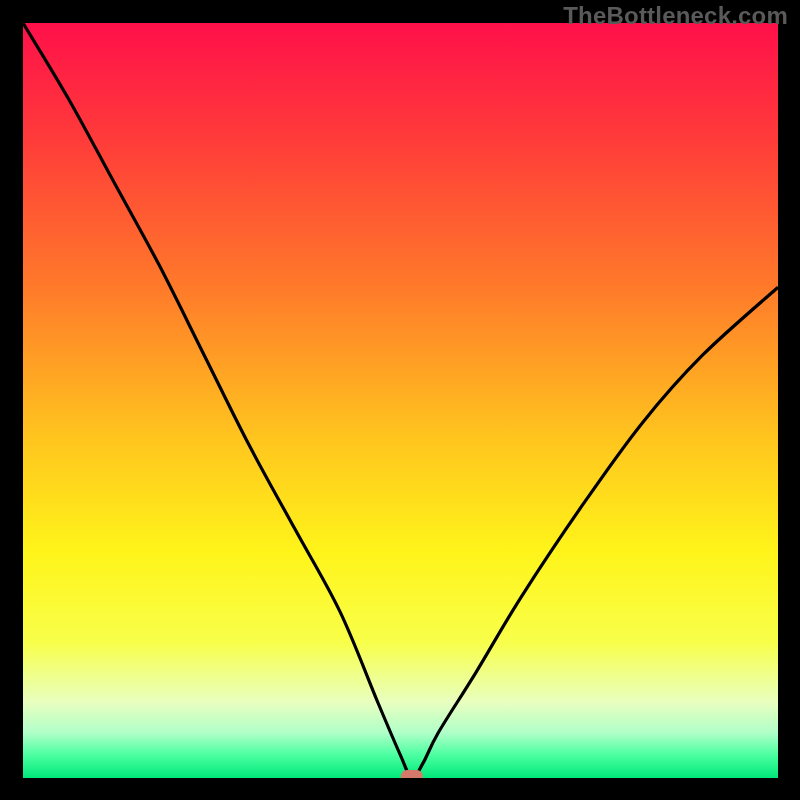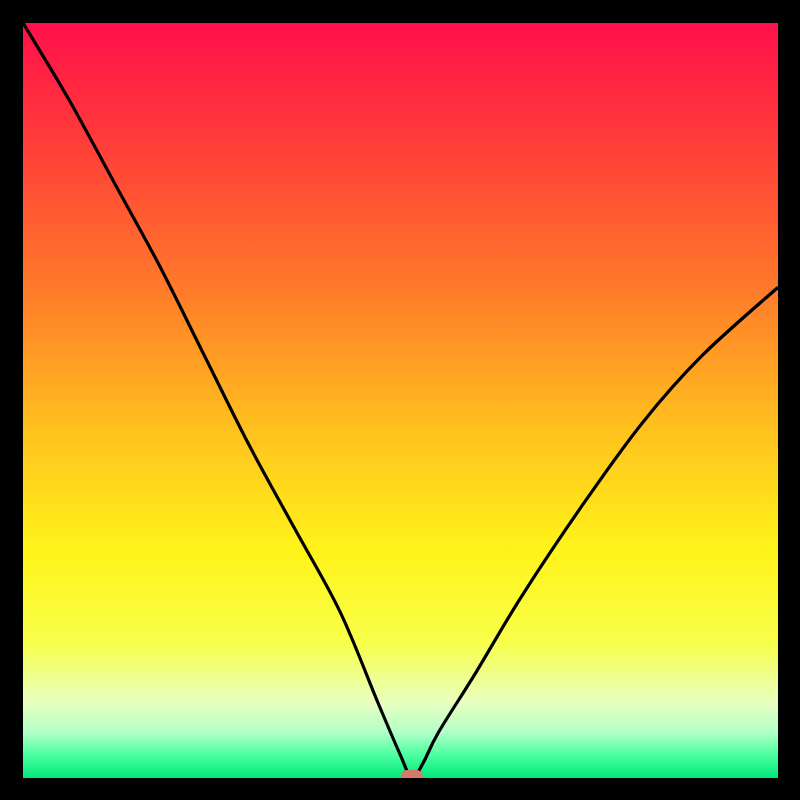--- a/index.html
+++ b/index.html
@@ -56,13 +56,14 @@
             <stop offset="97%" stop-color="#4affa0"></stop>
             <stop offset="100%" stop-color="#00e87a"></stop>
           </linearGradient>
       </defs>
       <rect id="bg-rect" x="0" y="0" width="755" height="755" fill="url(#bg-grad)"></rect>
       <path id="curve" fill="none" stroke="#000000" stroke-width="3.2" d="M 0 0 C 7.549999999999999 12.583333333333332, 30.2 49.07500000000001, 45.3 75.5 C 60.39999999999999 101.92499999999998, 75.5 130.86666666666665, 90.6 158.54999999999995 C 105.69999999999999 186.23333333333326, 120.80000000000001 212.65833333333325, 135.9 241.5999999999999 C 151 270.5416666666666, 166.1 301.9999999999999, 181.2 332.19999999999993 C 196.29999999999998 362.4, 211.4 393.85833333333335, 226.5 422.8 C 241.6 451.7416666666667, 256.70000000000005 478.1666666666667, 271.8 505.85 C 286.9 533.5333333333333, 303.2583333333333 559.9583333333333, 317.09999999999997 588.9 C 330.9416666666666 617.8416666666667, 344.7833333333333 655.5916666666667, 354.84999999999997 679.5 C 364.91666666666663 703.4083333333333, 371.8375 719.7666666666667, 377.5 732.35 C 383.1625 744.9333333333334, 385.04999999999995 753.7416666666667, 388.825 755 C 392.6 756.2583333333333, 395.74583333333334 747.4499999999999, 400.15000000000003 739.9 C 404.55416666666673 732.35, 406.4416666666667 724.8000000000001, 415.25000000000006 709.7 C 424.0583333333334 694.6, 439.15833333333336 671.9499999999999, 453 649.3 C 466.84166666666664 626.65, 480.68333333333334 601.4833333333332, 498.3 573.8 C 515.9166666666667 546.1166666666667, 538.5666666666667 512.1416666666667, 558.7 483.2 C 578.8333333333334 454.2583333333333, 598.9666666666666 425.3166666666667, 619.0999999999999 400.15000000000003 C 639.2333333333332 374.98333333333335, 656.85 354.8499999999999, 679.5 332.19999999999993 C 702.15 309.54999999999995, 742.4166666666666 275.575, 755 264.25"></path>
       <rect id="marker" rx="6" ry="6" width="22" height="12" x="377.825" y="747" fill="#d57a6b"></rect>
     </svg>
   </div>
 
+  <div class="watermark">TheBottleneck.com</div>
 </div>
 
 </body></html>

